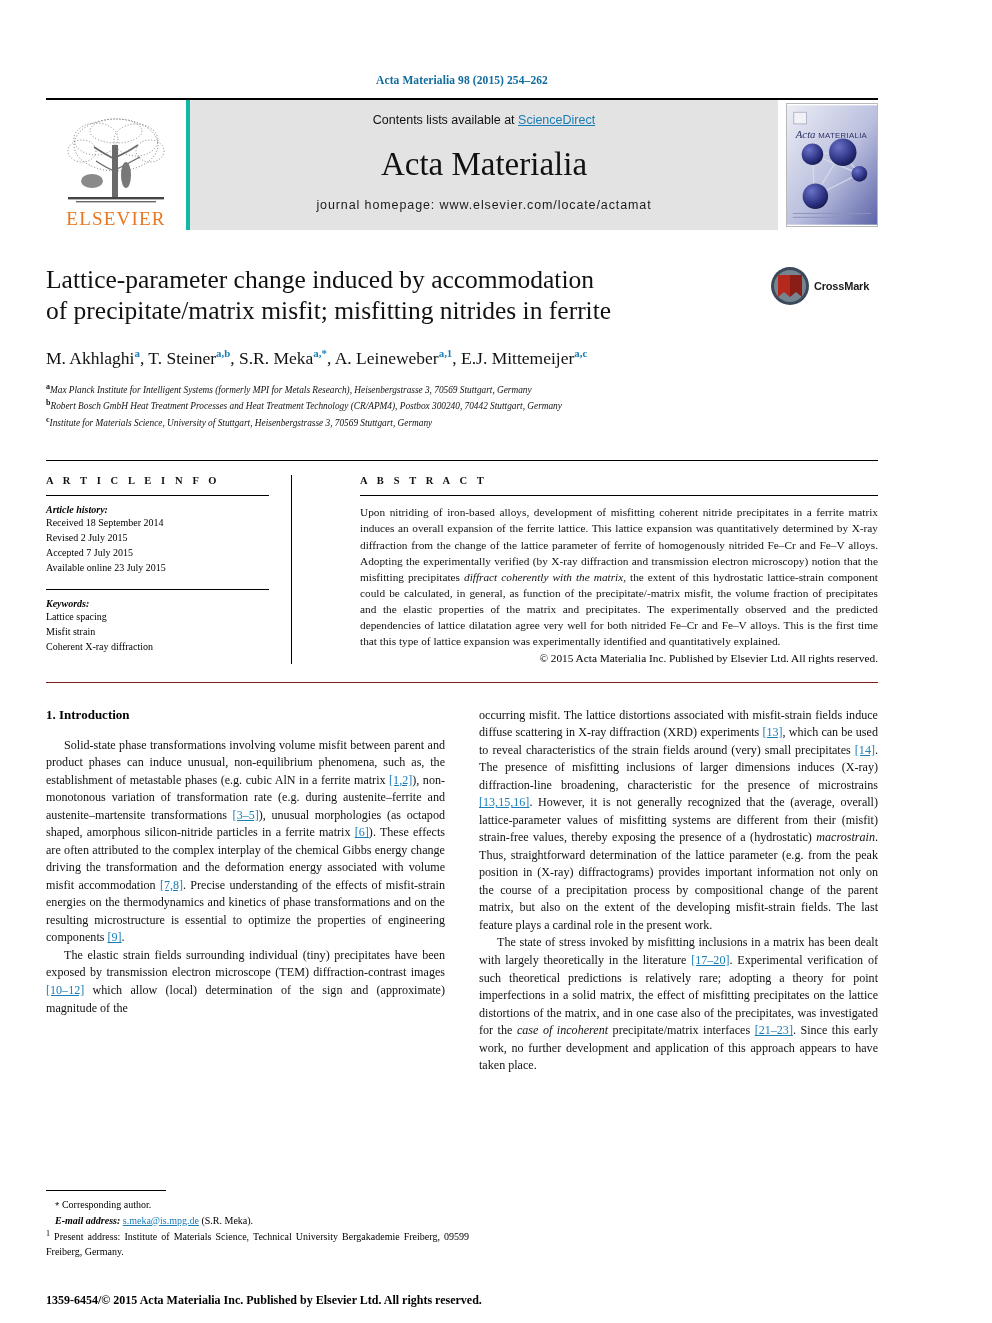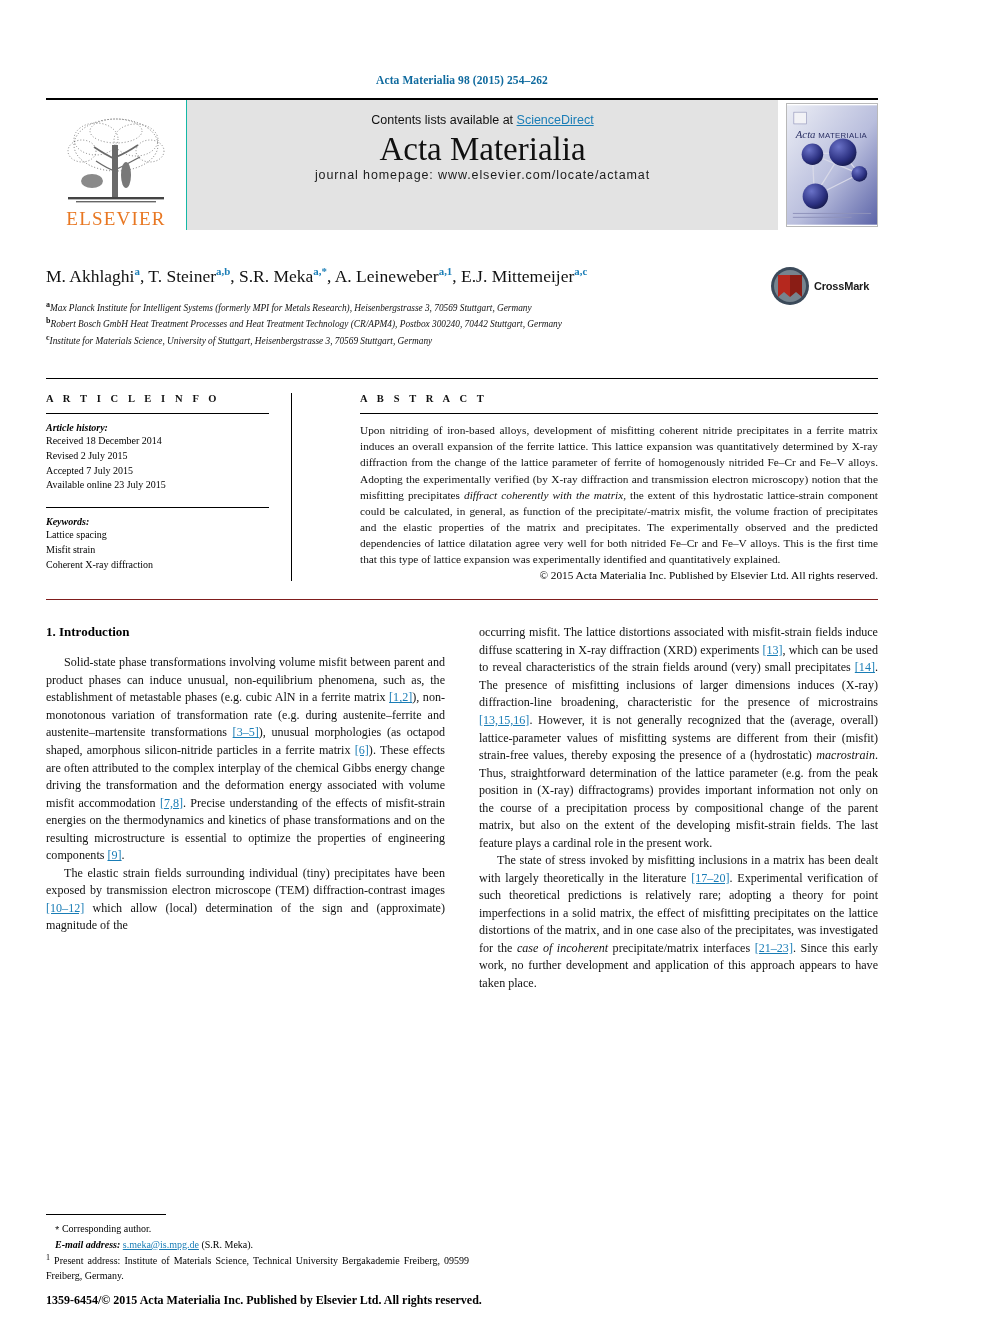--- a/index.html
+++ b/index.html
@@ -59,23 +59,24 @@
     font-family: "Liberation Serif", serif;
     font-size: 19px;
     letter-spacing: 1.2px;
     color: #e87722;
     line-height: 1;
     padding-bottom: 2px;
   }
   .contents-panel {
     flex: 1 1 auto;
     background: #e3e3e3;
-    border-left: 1px solid #14b8a6;
+    border-left: 4px solid #14b8a6;
     display: flex;
     flex-direction: column;
+    justify-content: space-between;
     align-items: center;
     padding: 13px 0 18px 0;
     box-sizing: border-box;
   }
   .contents-line {
     font-family: "Liberation Sans", sans-serif;
     font-size: 12.5px;
     color: #111;
   }
   .sd-link { color: #1a7db6; }
@@ -249,21 +250,21 @@
     color: #111;
   }
   p.para + p.para { margin-top: 0; }
   .ref { color: #1a7db6; }
   em.it { font-style: italic; }
 
   
   .footnotes {
     position: absolute;
     left: 46px;
-    bottom: 40px;
+    bottom: 64px;
     width: 423px;
   }
   .fn-rule {
     border-top: 1px solid #000;
     width: 120px;
     margin-bottom: 5px;
   }
   .fn-line {
     font-size: 10px;
     line-height: 1.5;
@@ -365,20 +366,24 @@
         <circle cx="29" cy="93" r="13" fill="url(#sph)"></circle>
         <text x="9" y="33" font-family="'Liberation Serif',serif" font-style="italic" font-size="11" fill="#2a2f63">Acta</text>
         <text x="32" y="33" font-family="'Liberation Sans',sans-serif" font-size="8" letter-spacing="0.3" fill="#2a2f63">MATERIALIA</text>
         <rect x="6" y="110" width="80" height="1" fill="#8f93bb"></rect>
         <rect x="6" y="114" width="60" height="1" fill="#8f93bb"></rect>
       </svg>
     </div>
   </div>
 
   <div class="title-wrap">
+    <h1 class="paper-title">
+      <span>Lattice-parameter change induced by accommodation</span><br>
+      <span>of precipitate/matrix misfit; misfitting nitrides in ferrite</span>
+    </h1>
 
     <div class="crossmark">
       <svg class="crossmark-badge" viewBox="0 0 40 40">
         <circle cx="20" cy="20" r="19" fill="#3b4a5a"></circle>
         <circle cx="20" cy="20" r="16" fill="#76848f"></circle>
         <path d="M8 9 L20 9 L20 31 L14 26 L8 31 Z" fill="#b5281e"></path>
         <path d="M20 9 L32 9 L32 31 L26 26 L20 31 Z" fill="#8a1d15"></path>
       </svg>
       <span class="crossmark-text">CrossMark</span>
     </div>
@@ -391,21 +396,21 @@
       </div>
   </div>
 
   <div class="band">
 
     <div class="info-col">
       <div class="sec-caps">A R T I C L E    I N F O</div>
       <div class="rule"></div>
       <div class="info-label">Article history:</div>
       <div>
-        <div class="info-line">Received 18 December 2014</div>
+        <div class="info-line">Received 18 September 2014</div>
         <div class="info-line">Revised 2 July 2015</div>
         <div class="info-line">Accepted 7 July 2015</div>
         <div class="info-line">Available online 23 July 2015</div>
       </div>
       <div class="info-gap"></div>
       <div class="rule"></div>
       <div class="keywords">
         <div class="info-label">Keywords:</div>
         <div class="info-line">Lattice spacing</div>
         <div class="info-line">Misfit strain</div>

